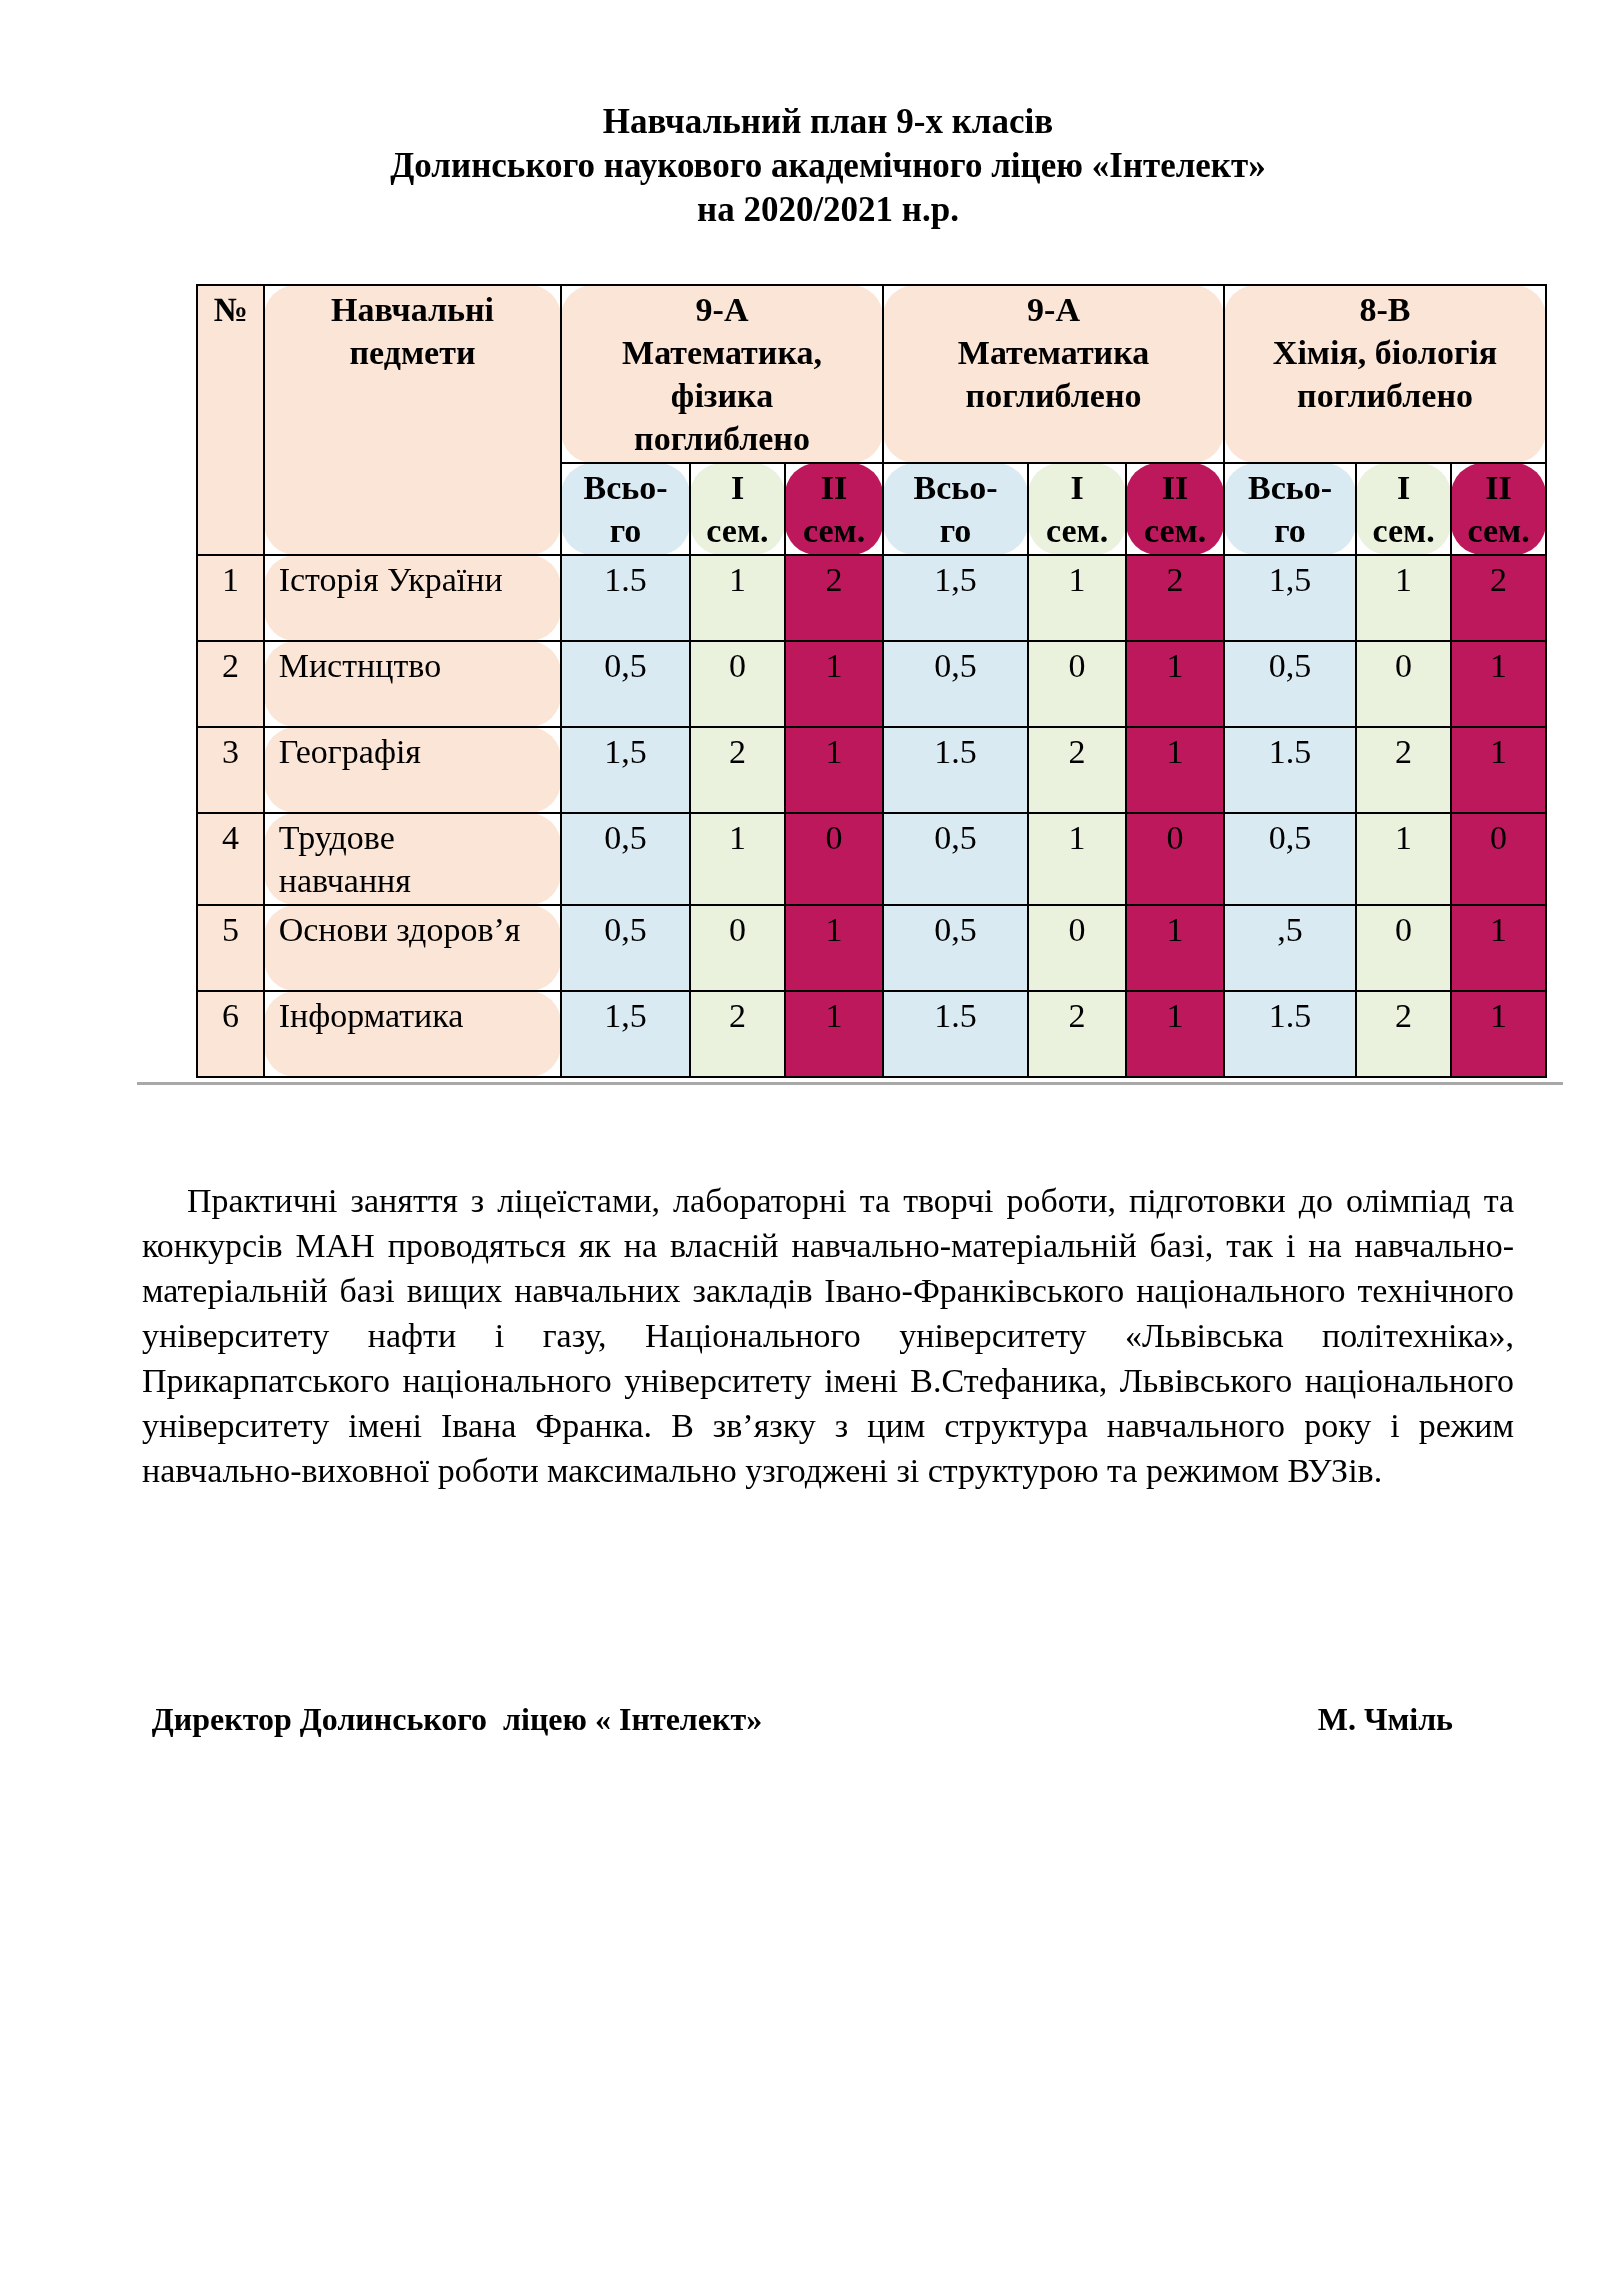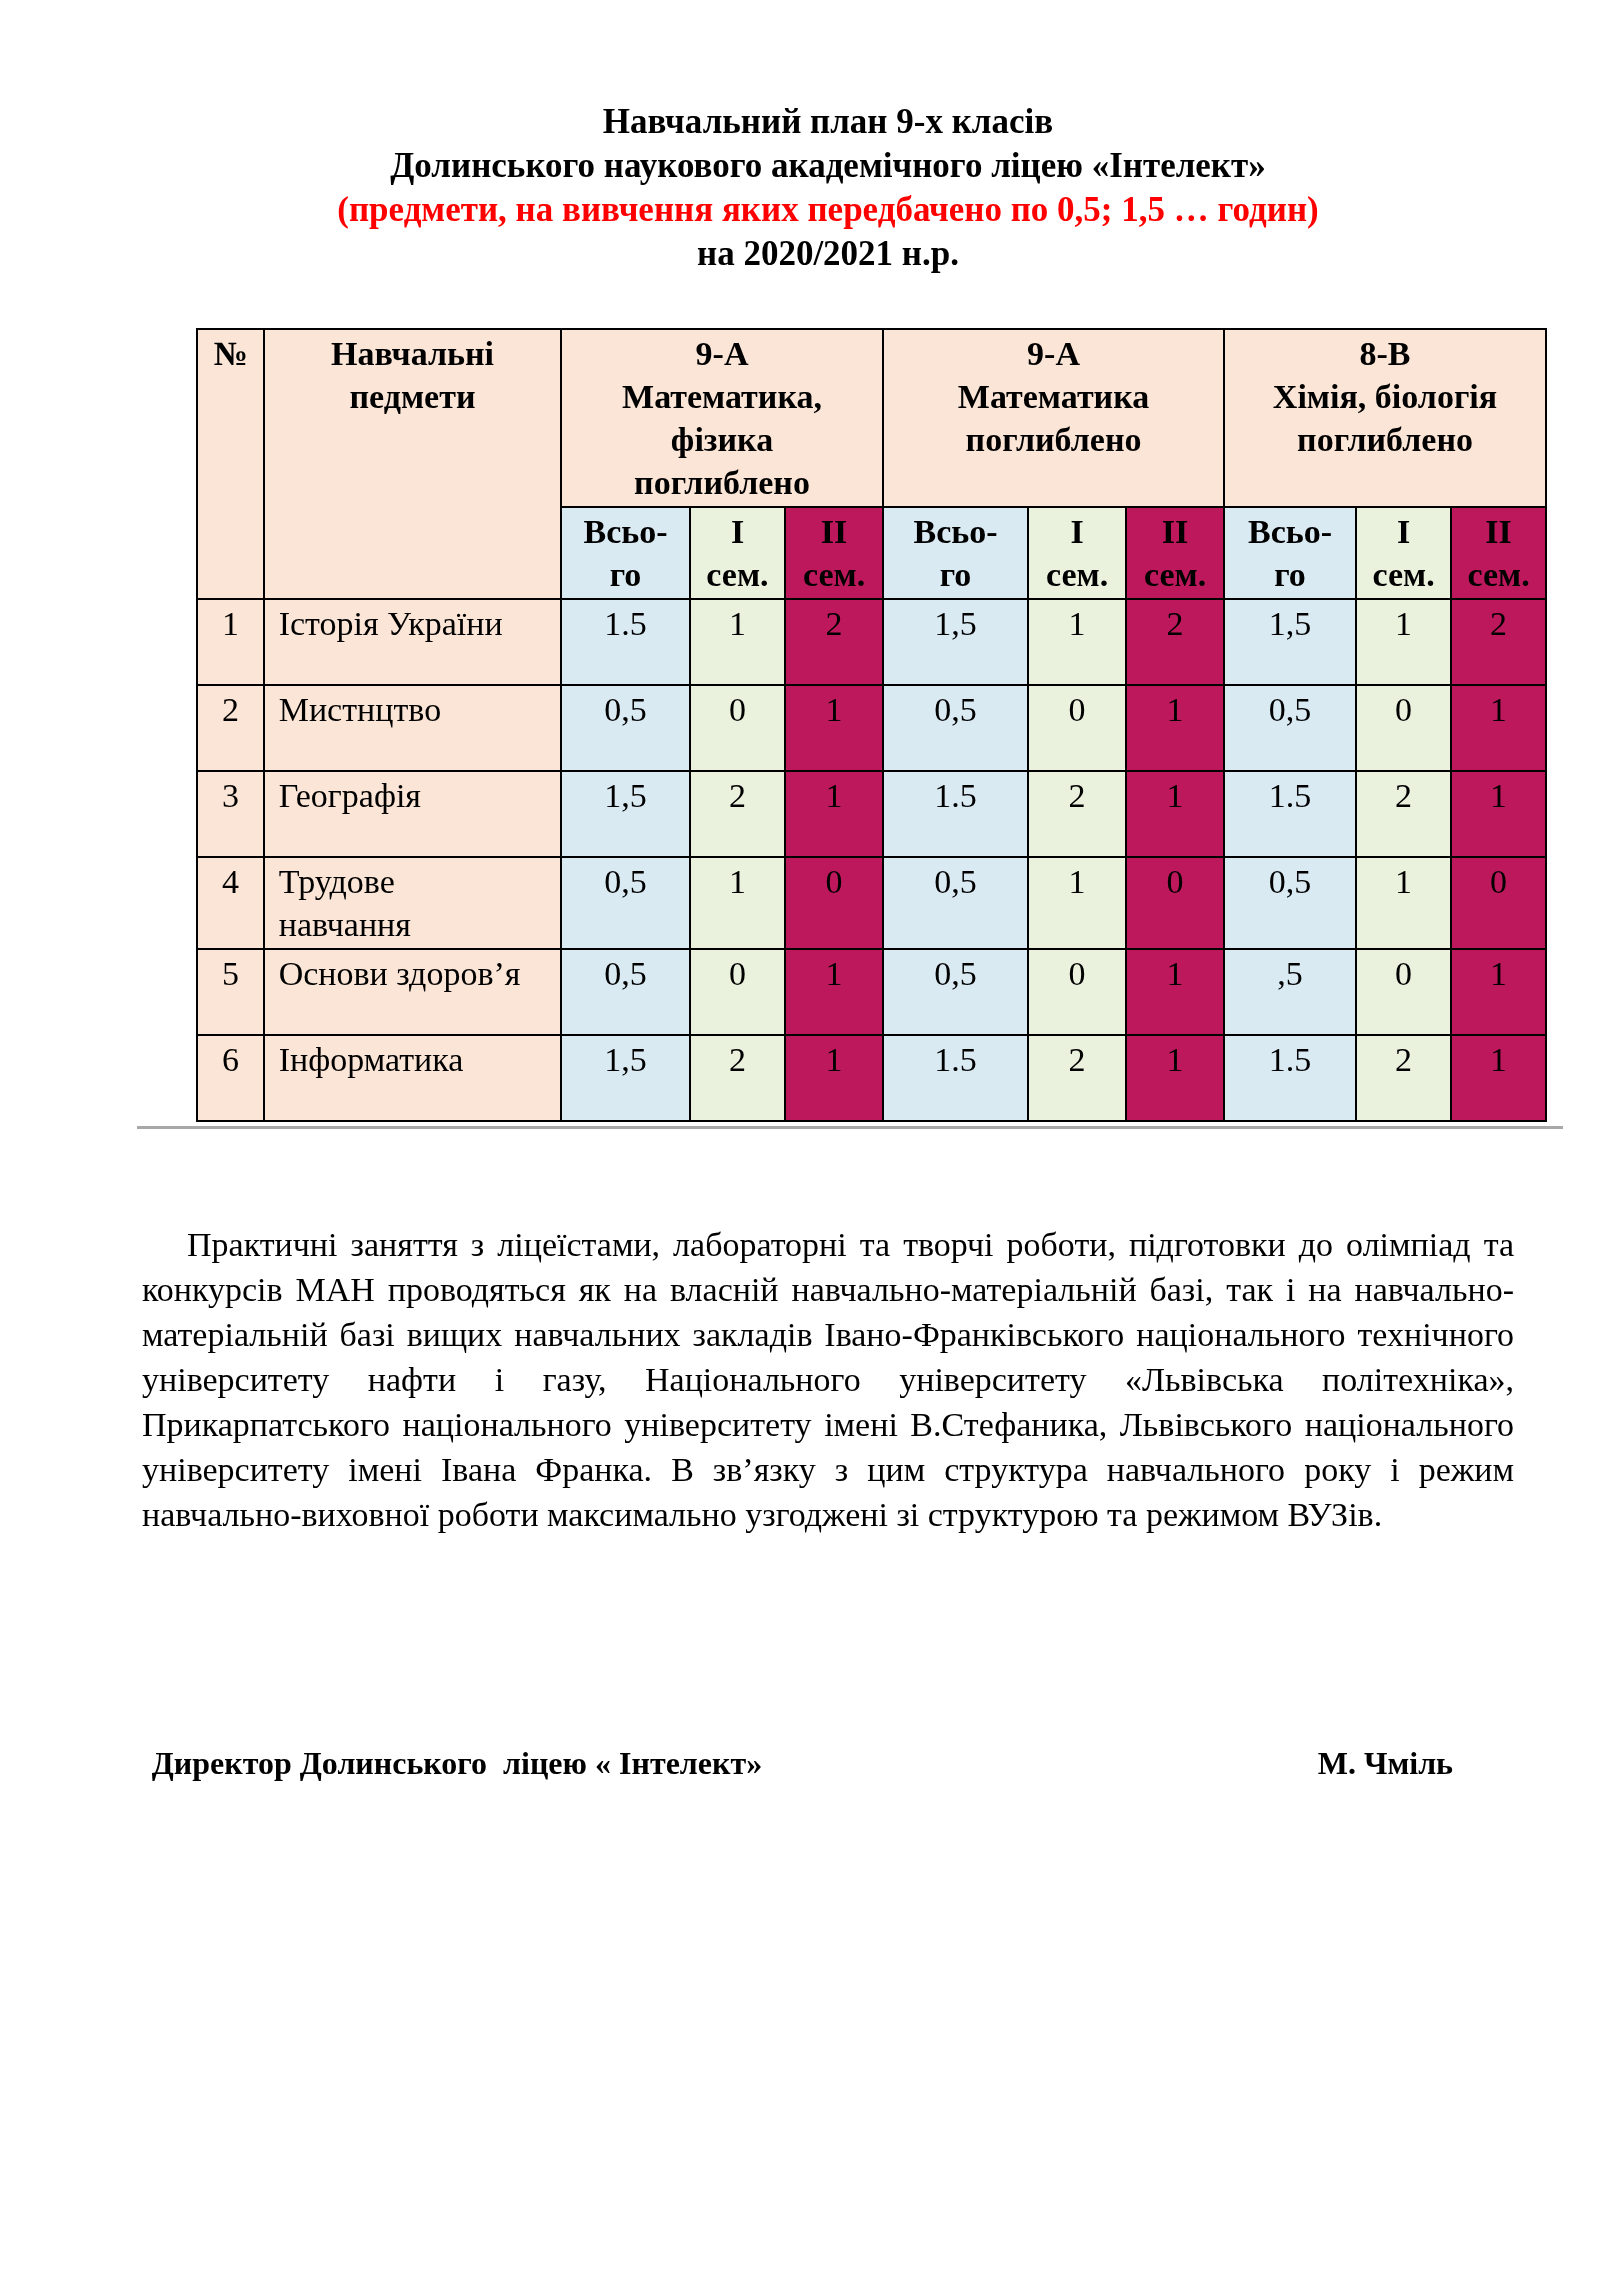--- a/index.html
+++ b/index.html
@@ -22,42 +22,41 @@
     overflow:hidden;
   }
   table.plan th{font-weight:bold;}
   tr.h1{height:176px;}
   tr.h2{height:84px;}
   tr.data{height:86px;}
   .peach{background:#fbe5d6;}
   .blue{background:#daeaf3;}
   .green{background:#eaf1dd;}
   .pink{background:#be185d;}
-  .pre{white-space:pre-line;}
+  .pre{white-space:pre-line;border-radius:32px;}
   .subject{text-align:left !important;padding-left:13.7px !important;}
   .rule{height:2.9px;background:#a8a8a8;margin-top:3.9px;width:1426px;margin-left:-4.9px;}
   .body-par{
     margin:93px 0 0 0;font-size:34px;line-height:45px;
     text-align:justify;text-indent:45px;
   }
   .signature{
     margin-top:208px;display:flex;justify-content:space-between;
     font-weight:bold;font-size:32px;padding-left:9.8px;padding-right:61px;
     white-space:pre-wrap;
   }
 </style>
 </head>
 <body>
 
 <div class="content">
 
   <div class="title-block">
     <div>Навчальний план 9-х класів</div>
     <div>Долинського наукового академічного ліцею «Інтелект»</div>
-    <div class="title-red">(предмети, на вивчення яких передбачено по 0,5; 1,5 … годин)</div>
     <div>на 2020/2021 н.р.</div>
   </div>
 
   <table class="plan">
     <colgroup>
       <col style="width:67px">
         <col style="width:297px">
       <col style="width:129px">
         <col style="width:95px">
         <col style="width:98px">

